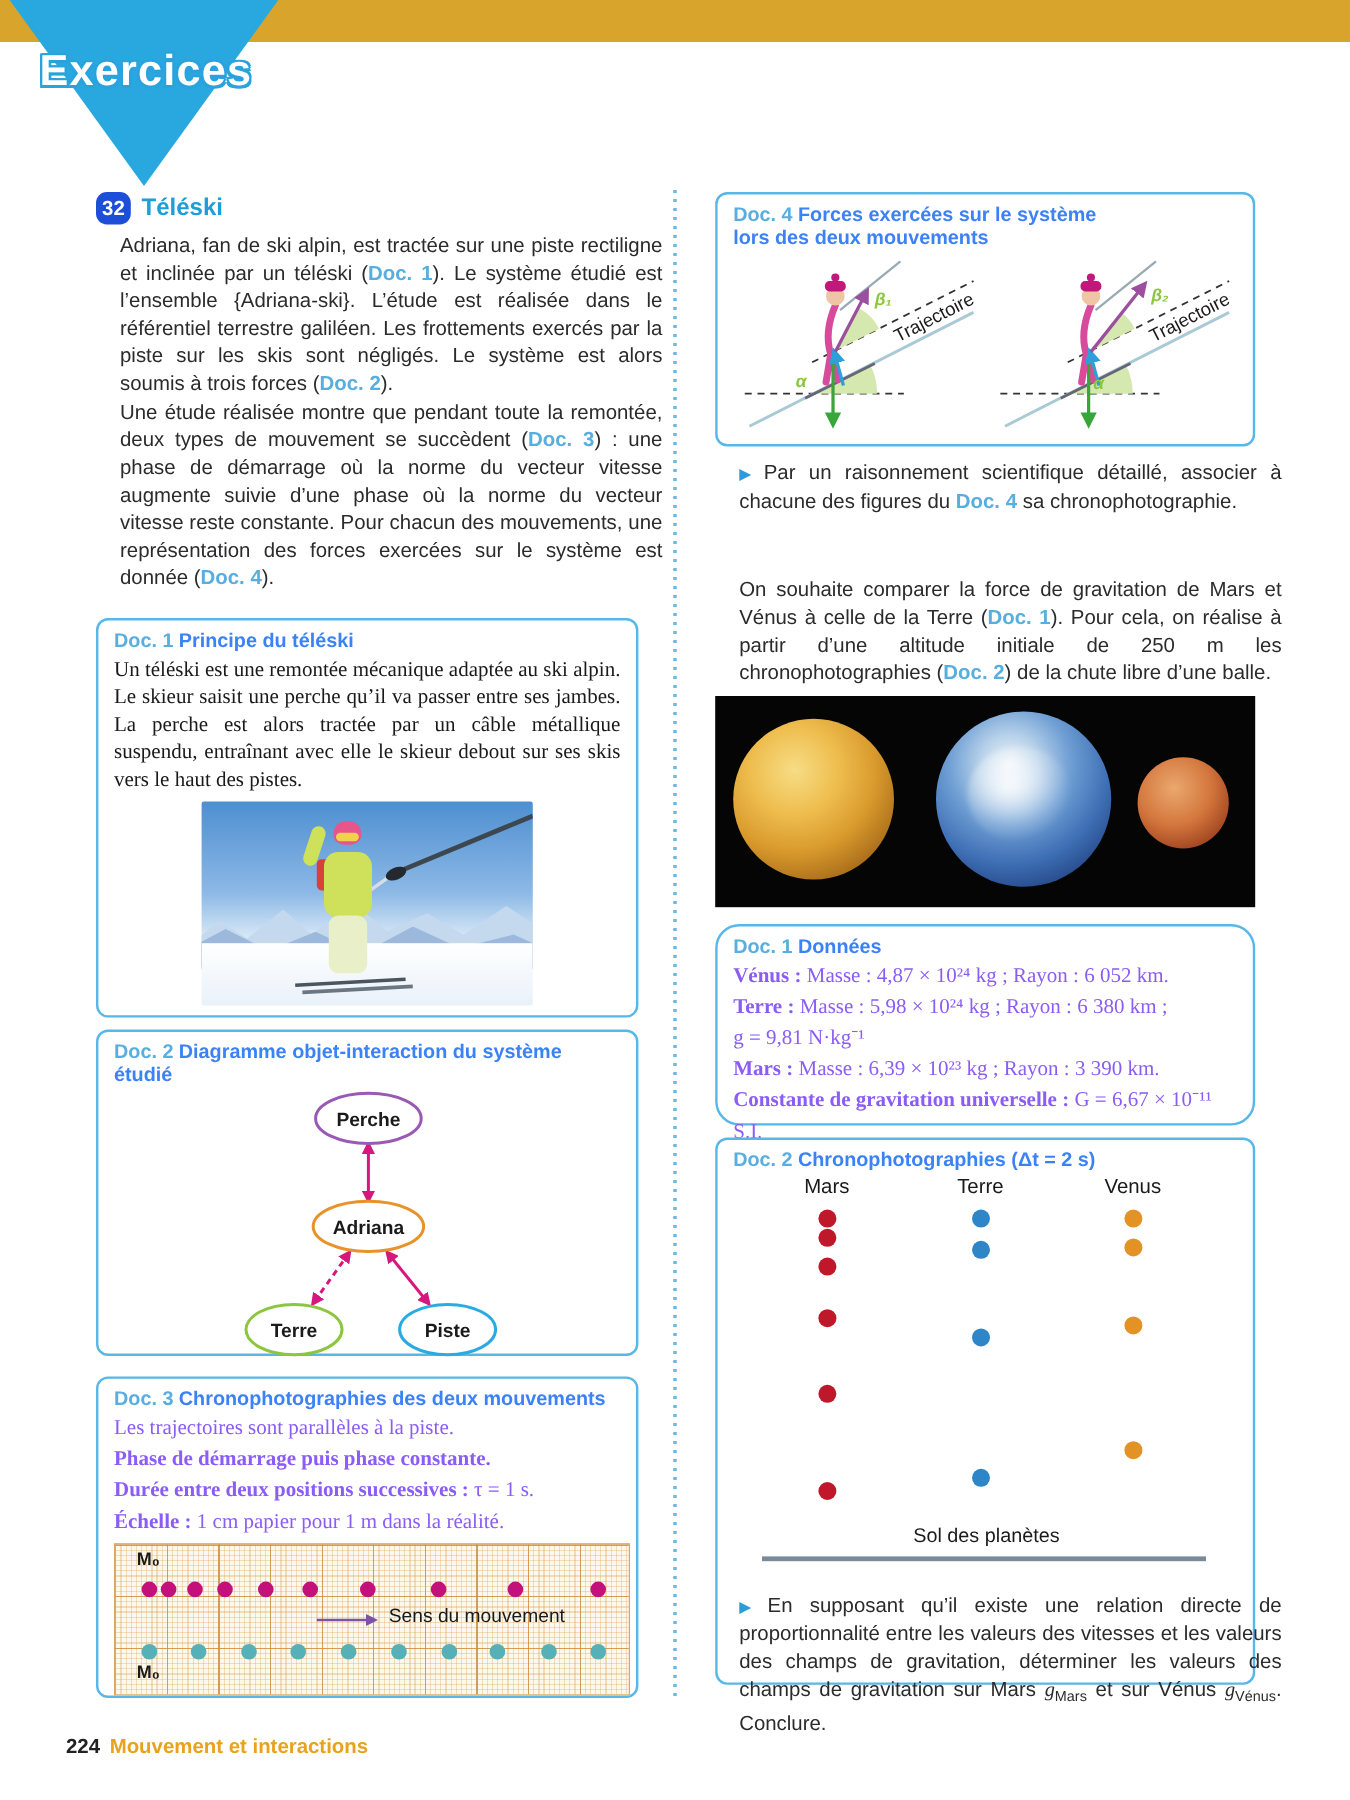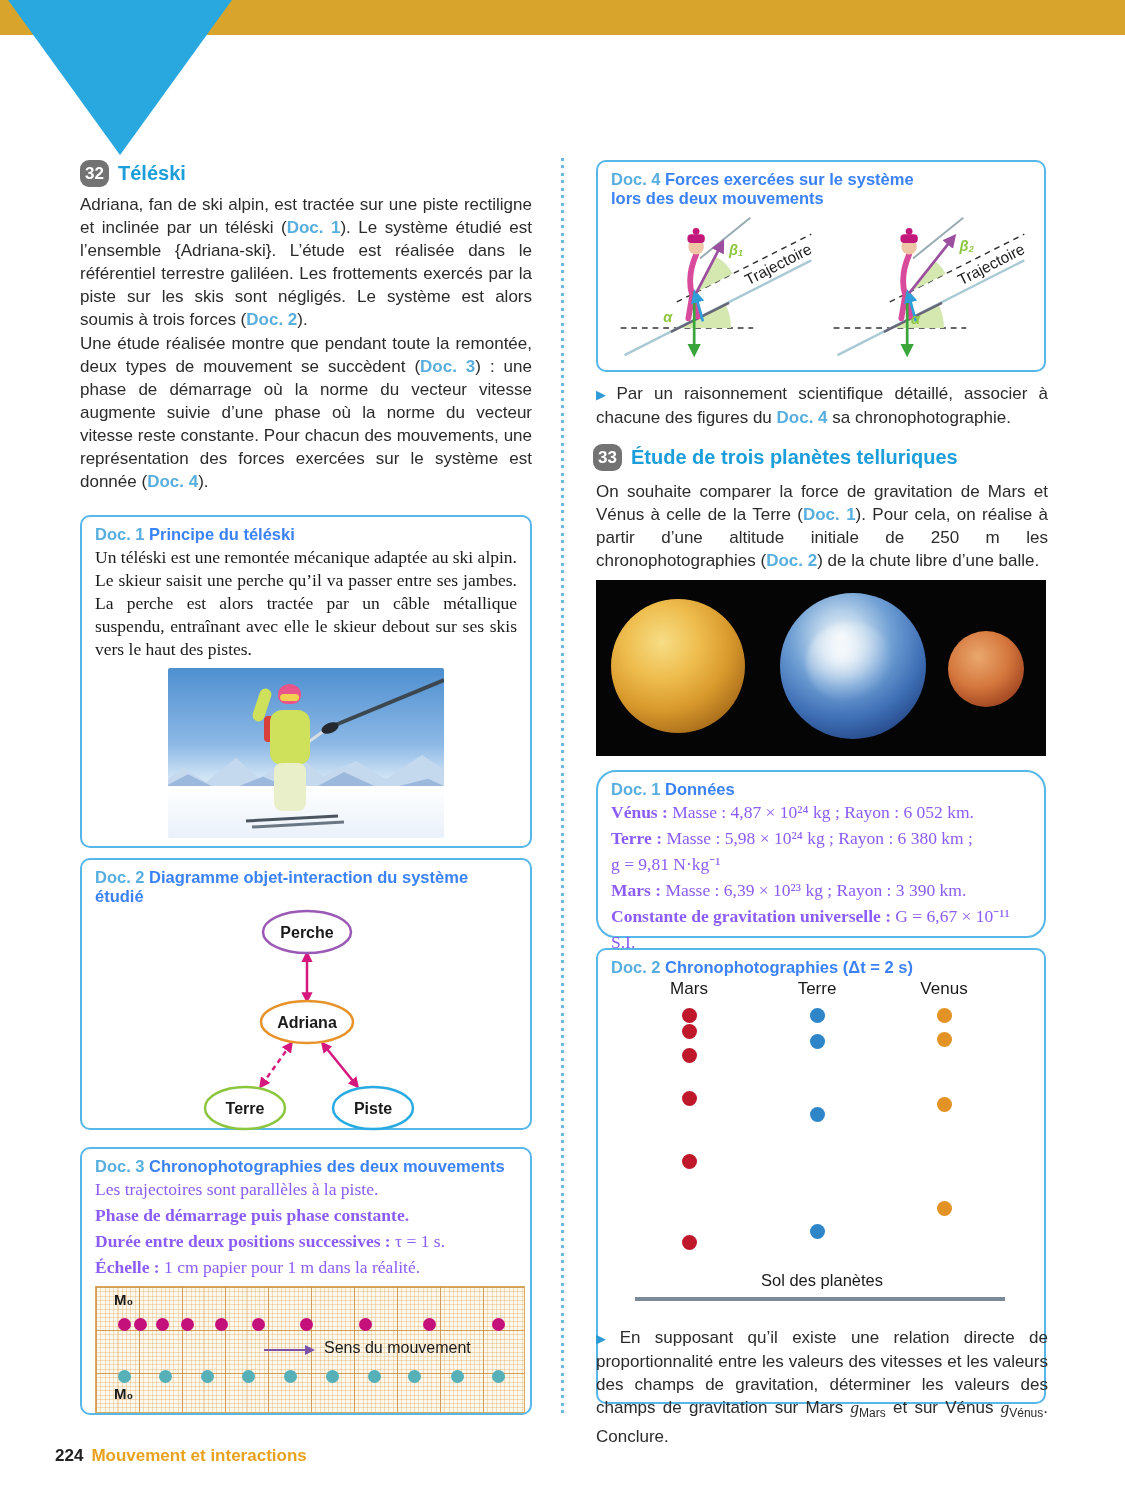--- a/index.html
+++ b/index.html
@@ -11,25 +11,25 @@
        clip-path:polygon(0 0,100% 0,50% 100%);}
   .exo-word{position:absolute;left:33px;top:38px;font-size:36px;font-weight:bold;color:#fff;
        letter-spacing:1px;
        text-shadow:-2px 0 0 #2aa3dd,2px 0 0 #2aa3dd,0 -2px 0 #2aa3dd,0 2px 0 #2aa3dd,
                    -2px -2px 0 #2aa3dd,2px 2px 0 #2aa3dd,-2px 2px 0 #2aa3dd,2px -2px 0 #2aa3dd;}
   
   .divider{position:absolute;left:561px;top:158px;width:3px;height:1258px;
        background:repeating-linear-gradient(to bottom,#6db9e4 0 3px,transparent 3px 7.5px);}
   .abs{position:absolute;}
   
-  .badge{display:inline-block;width:29px;height:27px;background:#737373;color:#fff;border-radius:9px;
+  .badge{display:inline-block;width:29px;height:27px;background:#1d4ed8;color:#fff;border-radius:9px;
        font-size:17px;font-weight:bold;text-align:center;line-height:27px;vertical-align:middle;}
   .ex-title{display:inline-block;margin-left:9px;color:#1b9ed9;font-size:20px;font-weight:bold;vertical-align:middle;}
   
-  .para{font-size:17px;line-height:23px;text-align:justify;color:#2b2b2b;}
+  .para{font-size:17px;line-height:23px;text-align:justify;color:#2b2b2b;margin-left:20px;}
   .doclink{color:#58aede;font-weight:bold;}
   .bullet{color:#2e9bd6;font-size:13px;margin-right:4px;}
   
   .docbox{position:absolute;border:2.5px solid #56b7e8;border-radius:10px;background:#fff;
        padding:8px 13px;box-sizing:border-box;}
   .doc-label{color:#58aede;font-weight:bold;font-size:16.5px;}
   .doc-title{color:#3b82f6;font-weight:bold;font-size:16.5px;}
   .serif{font-family:"Liberation Serif",serif;font-size:17.5px;line-height:23px;color:#1a1a1a;text-align:justify;}
   .serifline{font-family:"Liberation Serif",serif;font-size:17.5px;line-height:26px;color:#8b5cf6;}
   .b{font-weight:bold;}
@@ -101,20 +101,21 @@
           <path d="M0,0 L10,5 L0,10 z" fill="#d6187e"></path>
         </marker>
       <marker id="mh-violet" viewBox="0 0 10 10" refX="7" refY="5" markerWidth="5" markerHeight="5" orient="auto-start-reverse">
           <path d="M0,0 L10,5 L0,10 z" fill="#7b52a8"></path>
         </marker>
     </defs>
   </svg>
 
   <div class="band"></div>
   <div class="tri"></div>
+  <div class="exo-word">Exercices</div>
 
   <div class="divider"></div>
 
   <div class="abs" style="left:80px;top:160px;width:452px;">
     <span class="badge">32</span><span class="ex-title">Téléski</span>
   </div>
 
   <div class="abs para" style="left:80px;top:193px;width:452px;">
     <span>Adriana, fan de ski alpin, est tractée sur une piste rectiligne et inclinée par un téléski (</span><span class="doclink">Doc. 1</span><span>). Le système étudié est l’ensemble {Adriana-ski}. L’étude est réalisée dans le référentiel terrestre galiléen. Les frottements exercés par la piste sur les skis sont négligés. Le système est alors soumis à trois forces (</span><span class="doclink">Doc. 2</span><span>).</span>
   </div>
@@ -242,23 +243,20 @@
         <text x="138" y="42" font-size="15" font-style="italic" font-weight="bold" fill="#8cc63e">β₂</text>
         <text x="88" y="118" font-size="15" font-style="italic" font-weight="bold" fill="#8cc63e">α</text>
       </svg>
     </div>
   </div>
 
   <div class="abs para" style="left:596px;top:382px;width:452px;">
     <span class="bullet">▶</span><span>Par un raisonnement scientifique détaillé, associer à chacune des figures du </span><span class="doclink">Doc. 4</span><span> sa chronophotographie.</span>
   </div>
 
-  <div class="abs" style="left:593px;top:444px;width:452px;">
-    <span class="badge">33</span><span class="ex-title">Étude de trois planètes telluriques</span>
-  </div>
 
   <div class="abs para" style="left:596px;top:480px;width:452px;">
     <span>On souhaite comparer la force de gravitation de Mars et Vénus à celle de la Terre (</span><span class="doclink">Doc. 1</span><span>). Pour cela, on réalise à partir d’une altitude initiale de 250 m les chronophotographies (</span><span class="doclink">Doc. 2</span><span>) de la chute libre d’une balle.</span>
   </div>
 
   <div class="planets">
     <div class="planet venus"></div>
     <div class="planet earth"></div>
     <div class="planet marsp"></div>
   </div>

